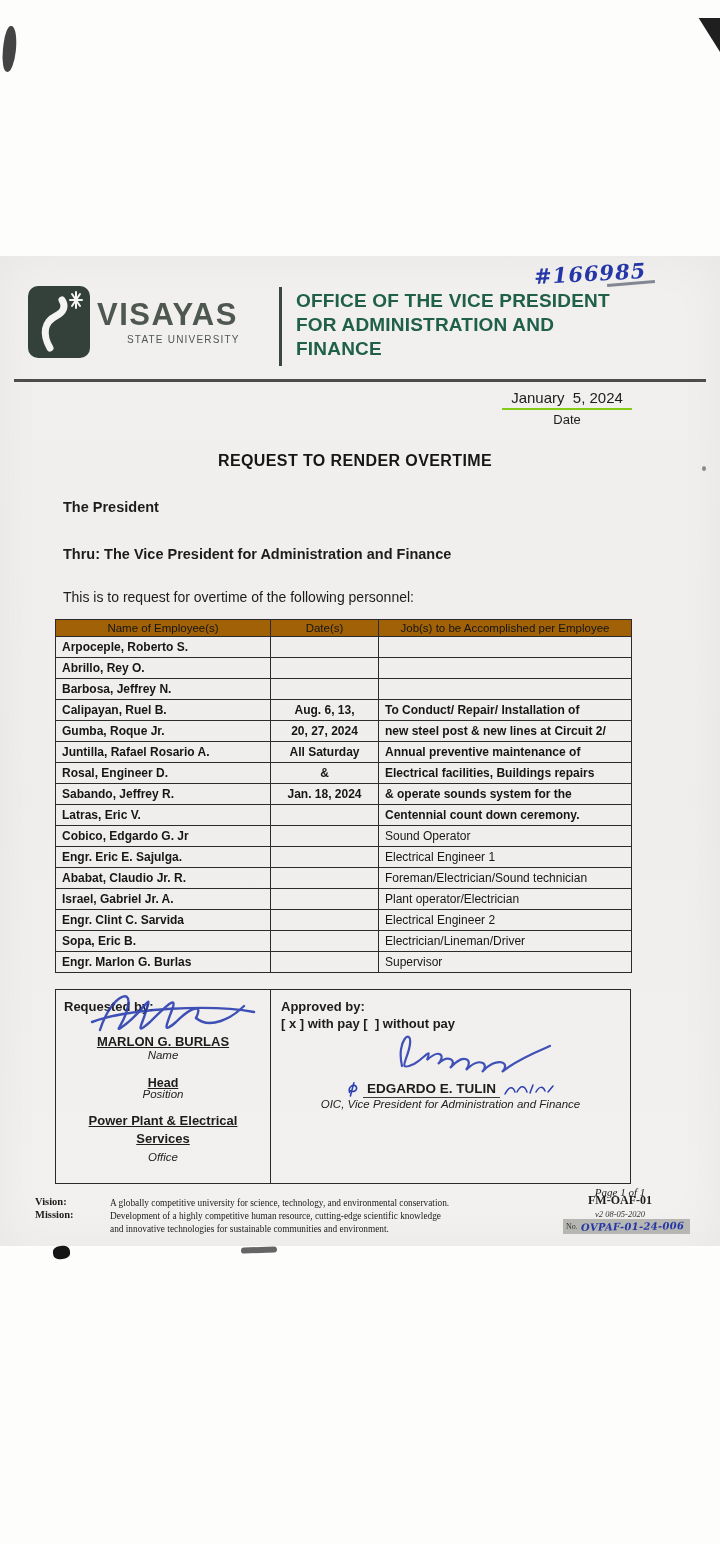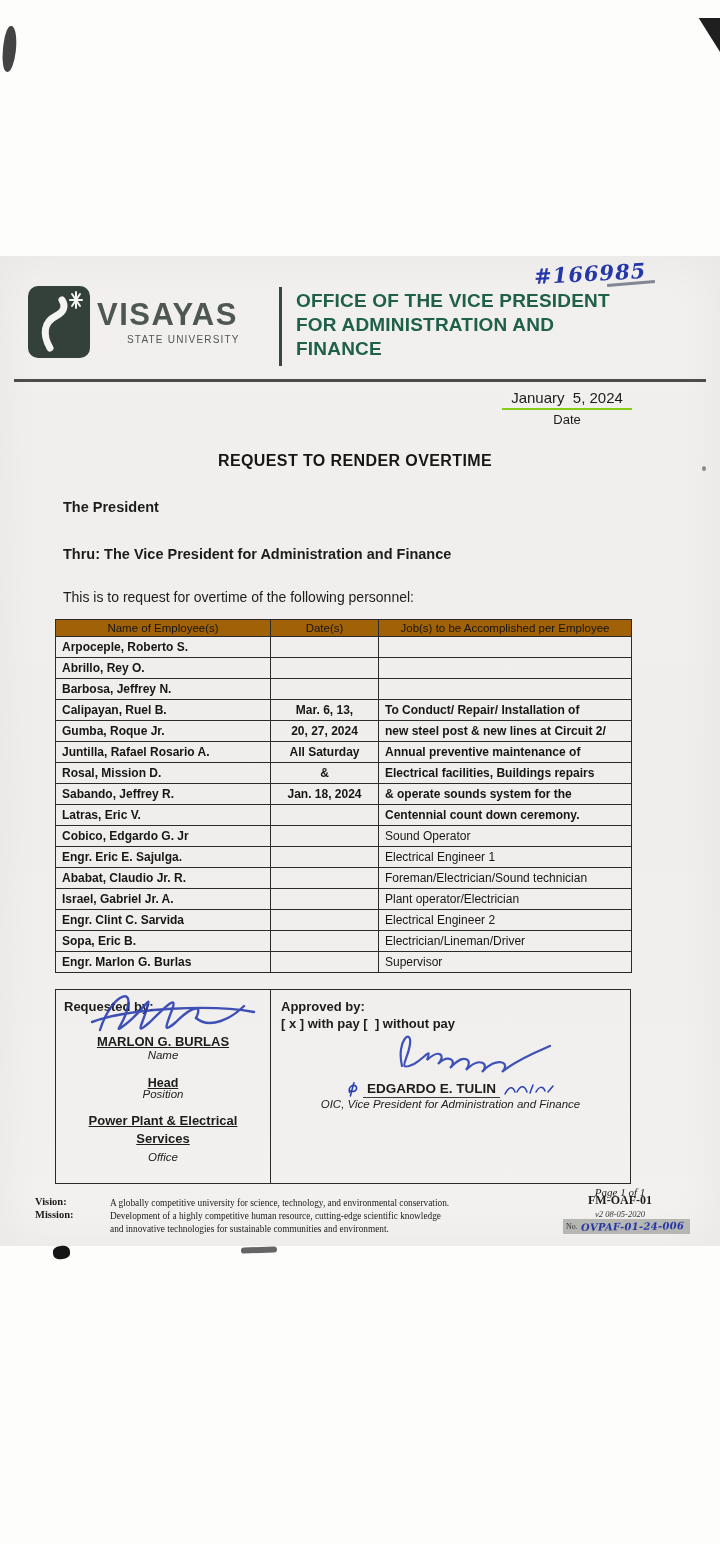--- a/index.html
+++ b/index.html
@@ -182,35 +182,35 @@
           <td class="td-date"></td>
           <td class="td-job"></td>
         </tr>
         <tr>
           <td class="td-name">Barbosa, Jeffrey N.</td>
           <td class="td-date"></td>
           <td class="td-job"></td>
         </tr>
         <tr>
           <td class="td-name">Calipayan, Ruel B.</td>
-          <td class="td-date">Mar. 6, 13,</td>
+          <td class="td-date">Aug. 6, 13,</td>
           <td class="td-job emph">To Conduct/ Repair/ Installation of</td>
         </tr>
         <tr>
           <td class="td-name">Gumba, Roque Jr.</td>
           <td class="td-date">20, 27, 2024</td>
           <td class="td-job emph">new steel post &amp; new lines at Circuit 2/</td>
         </tr>
         <tr>
           <td class="td-name">Juntilla, Rafael Rosario A.</td>
           <td class="td-date">All Saturday</td>
           <td class="td-job emph">Annual preventive maintenance of</td>
         </tr>
         <tr>
-          <td class="td-name">Rosal, Mission D.</td>
+          <td class="td-name">Rosal, Engineer D.</td>
           <td class="td-date">&amp;</td>
           <td class="td-job emph">Electrical facilities, Buildings repairs</td>
         </tr>
         <tr>
           <td class="td-name">Sabando, Jeffrey R.</td>
           <td class="td-date">Jan. 18, 2024</td>
           <td class="td-job emph">&amp; operate sounds system for the</td>
         </tr>
         <tr>
           <td class="td-name">Latras, Eric V.</td>

